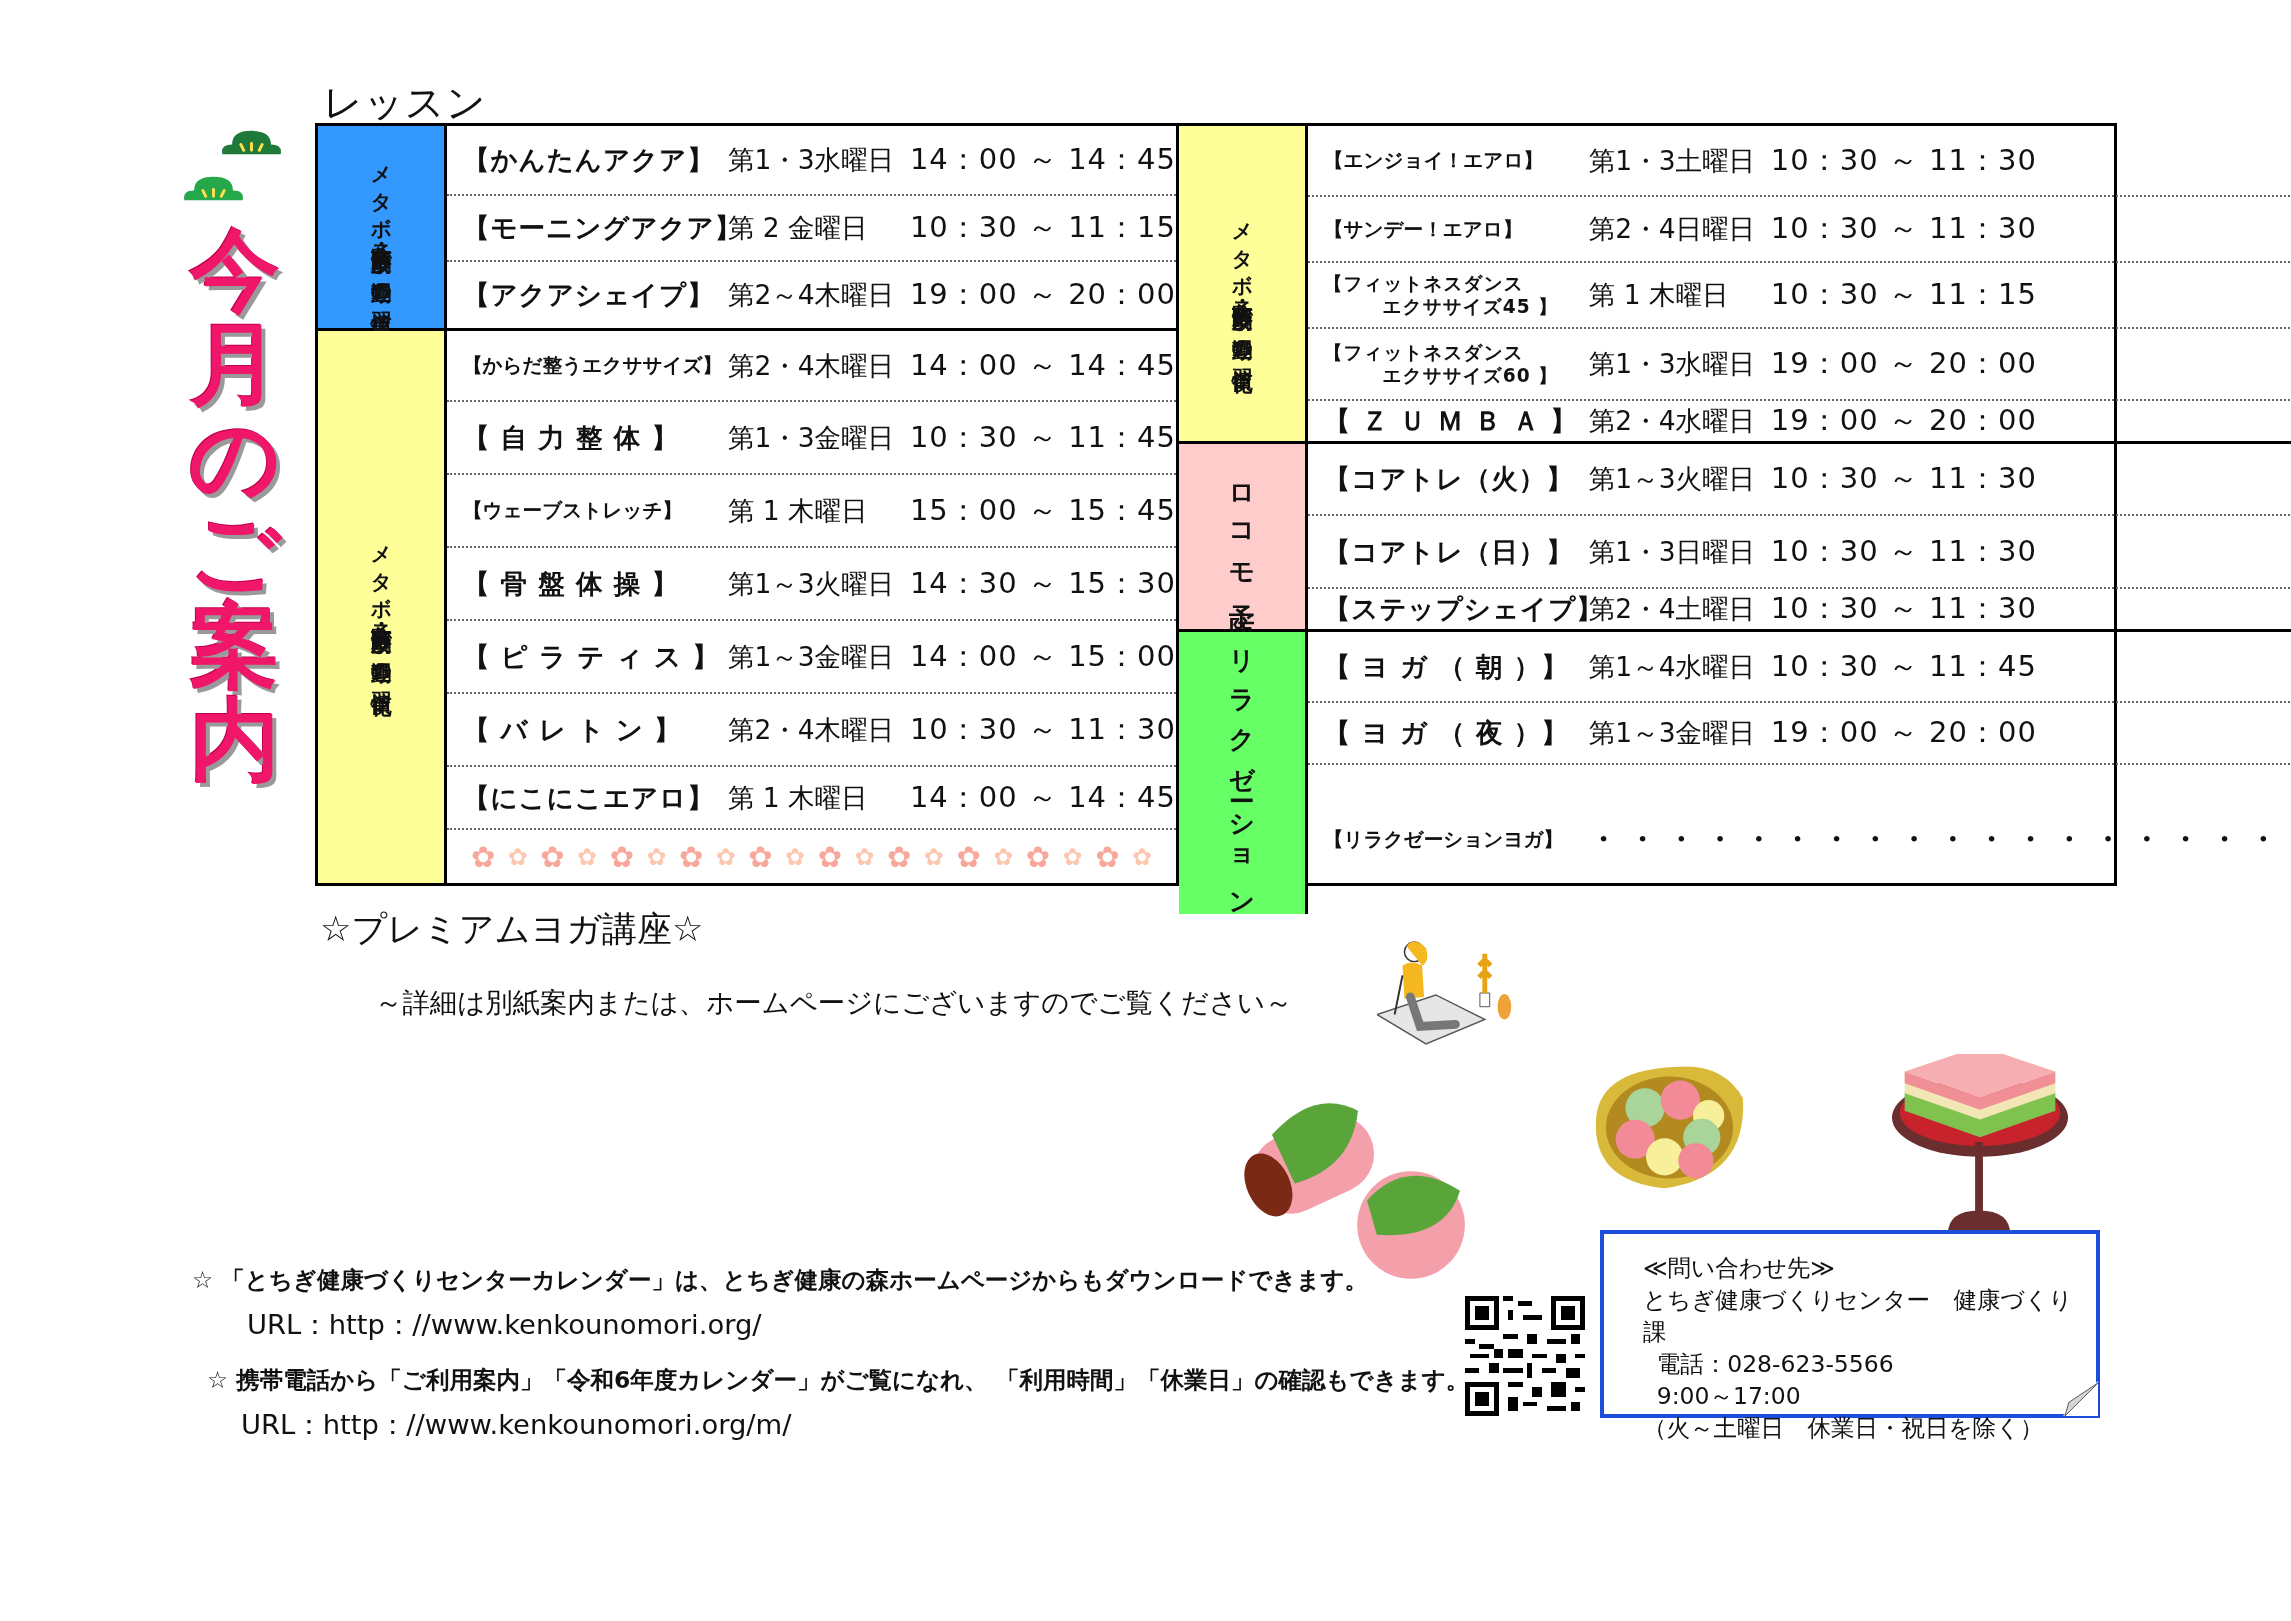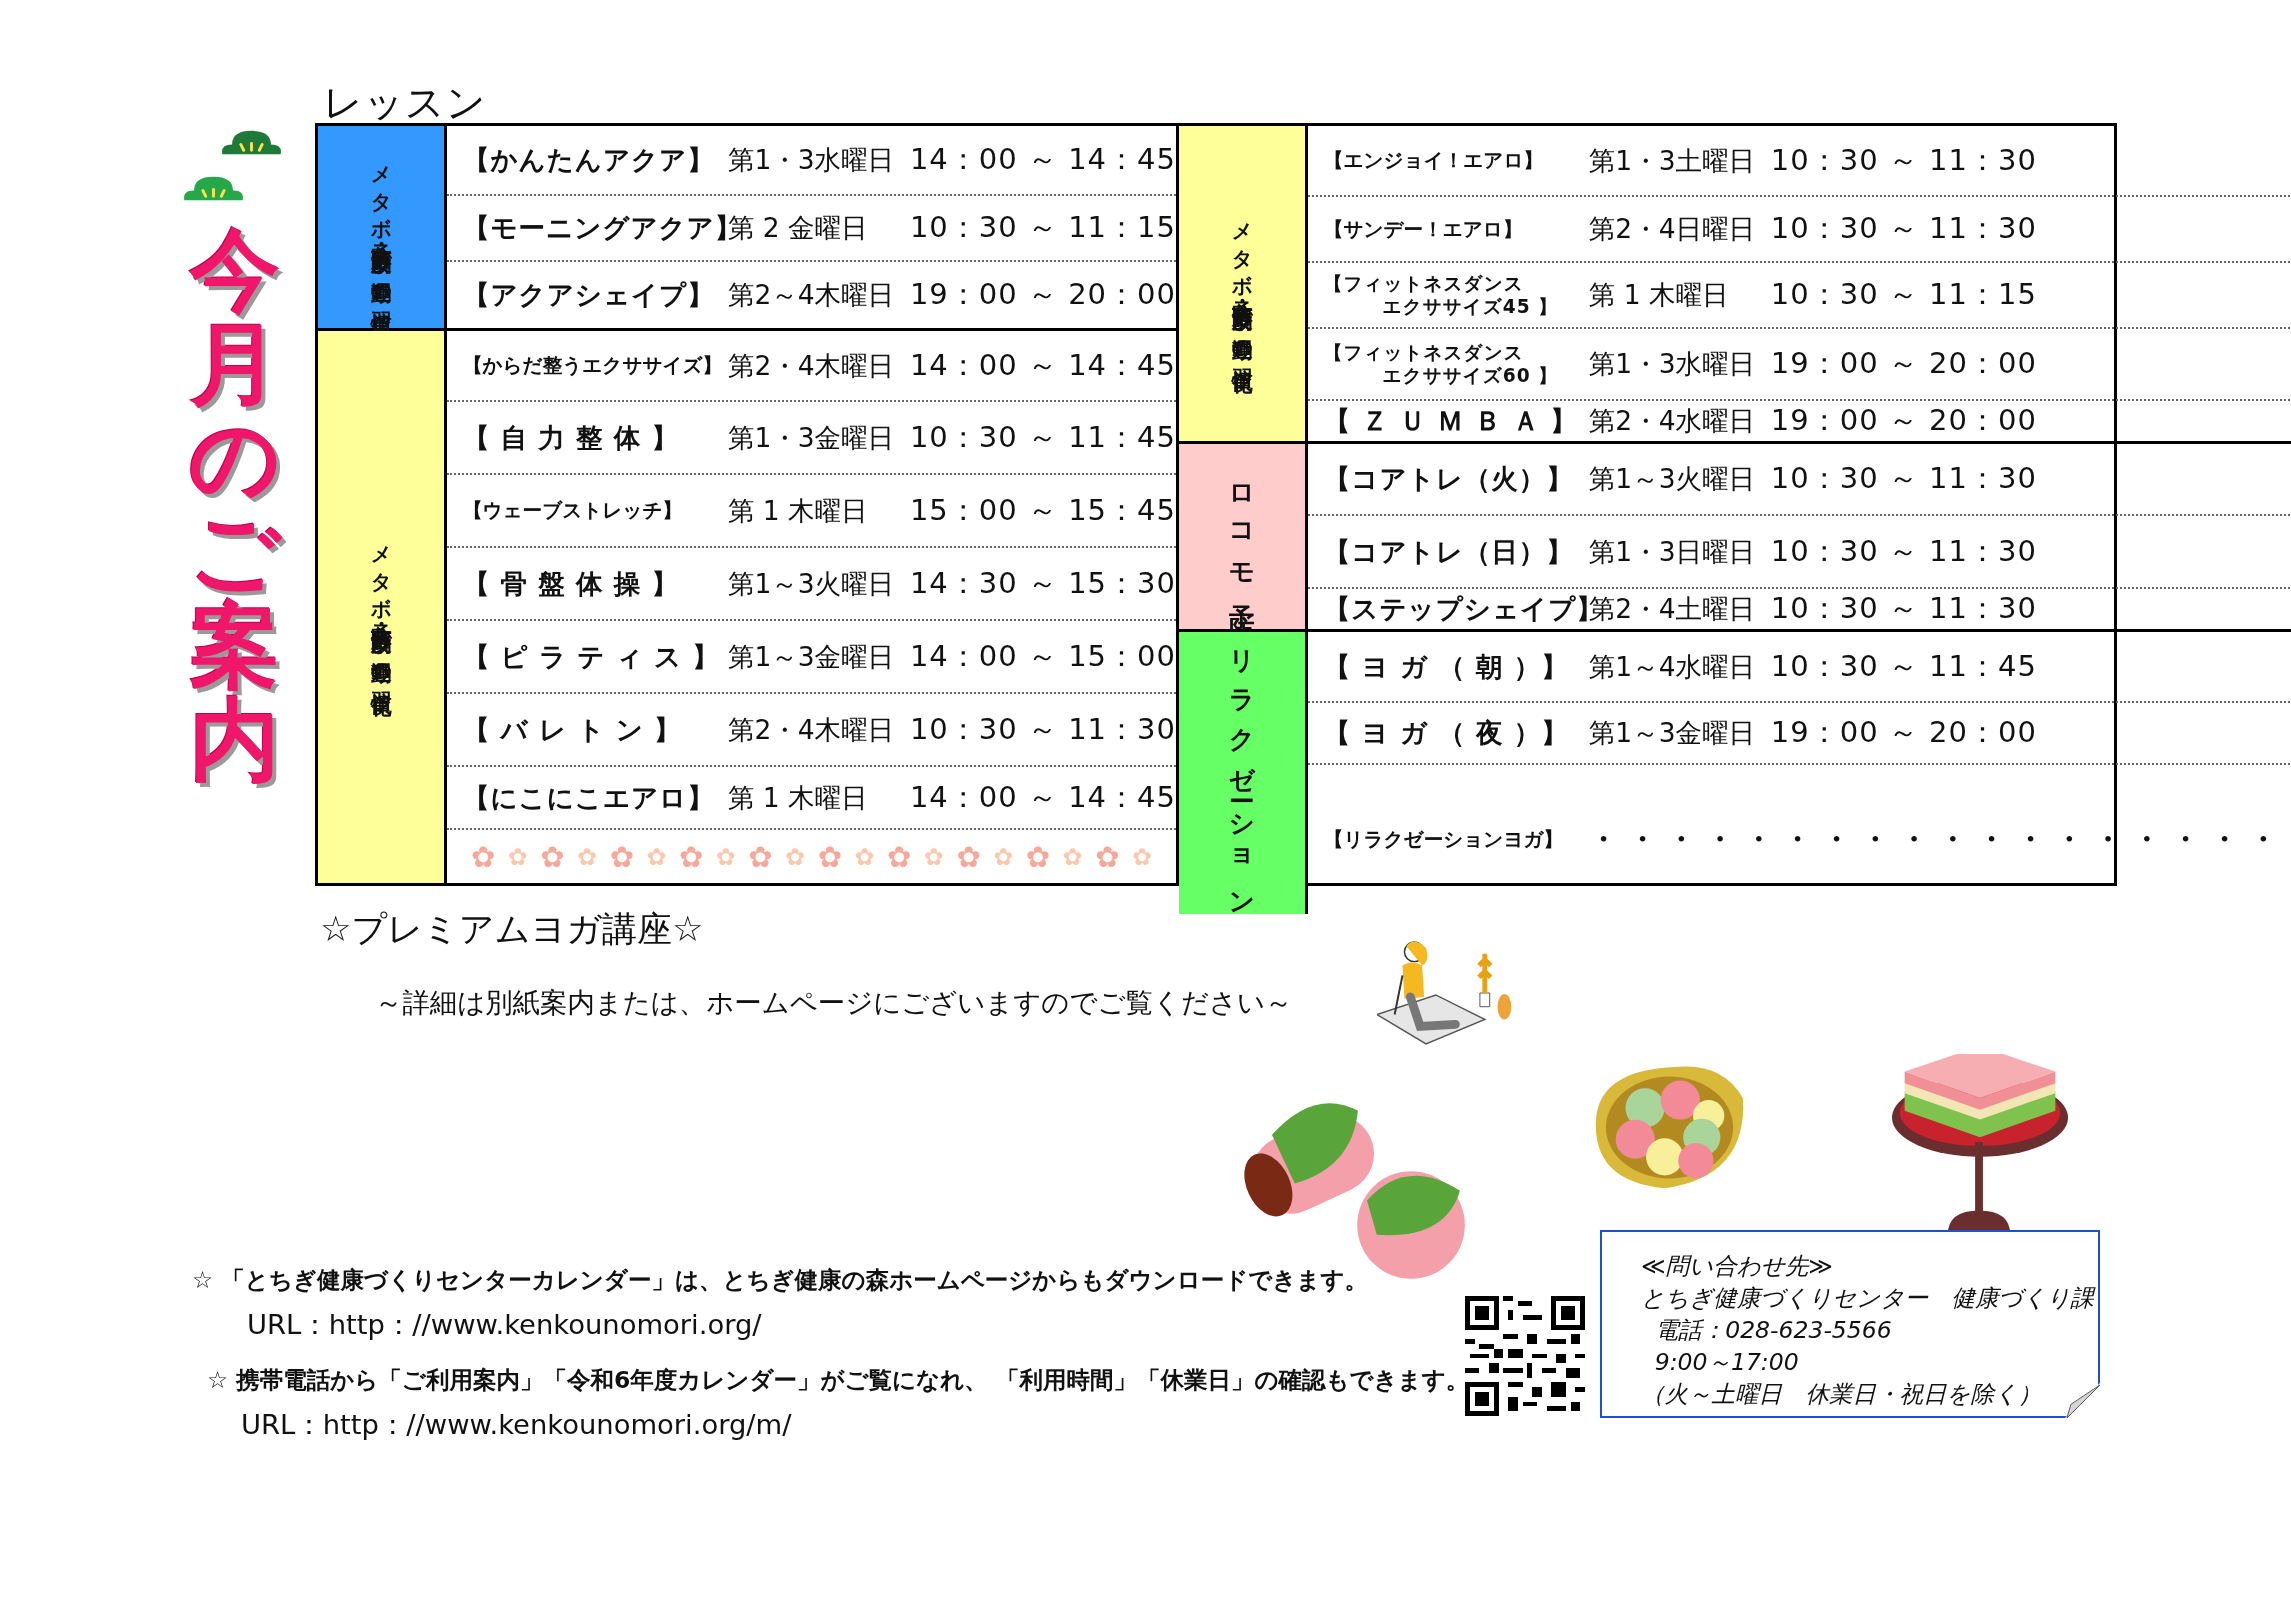--- a/index.html
+++ b/index.html
@@ -52,22 +52,22 @@
   .premium-sub { left: 375px; top: 985px; font-size: 27.4px; }
 
   
   .note { font-size: 23.5px; font-weight: bold; white-space: nowrap; }
   .url { font-size: 27.4px; white-space: nowrap; }
 
   
   .qr { left: 1465px; top: 1296px; width: 120px; height: 120px; }
 
   
-  .contact { left: 1600px; top: 1230px; width: 500px; height: 188px; border: 2px solid #1d4ed8; background: #fff;
-    padding: 17.6px 0 0 39px; font-size: 23.5px; line-height: 32px; font-style: italic; }
+  .contact { left: 1600px; top: 1230px; width: 500px; height: 188px; border: 4px solid #1d4ed8; background: #fff;
+    padding: 17.6px 0 0 39px; font-size: 23.5px; line-height: 32px; }
   .contact .indent { padding-left: 13.7px; }
   .curl { position: absolute; right: -2px; bottom: -2px; width: 35px; height: 35px; }
 
   .illus { position: absolute; }
 </style>
 </head>
 <body>
 
 <div class="abs lesson-heading">レッスン</div>
 

